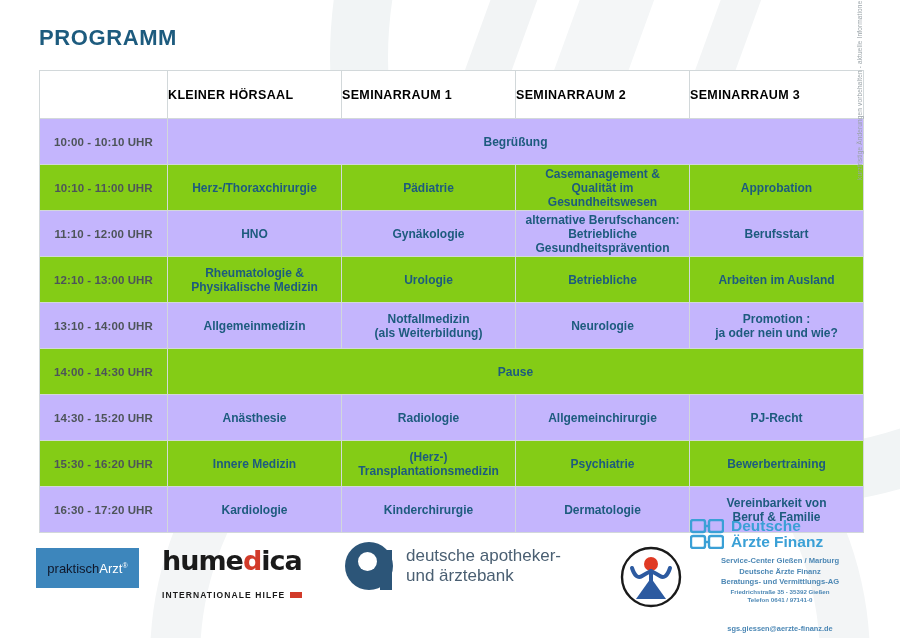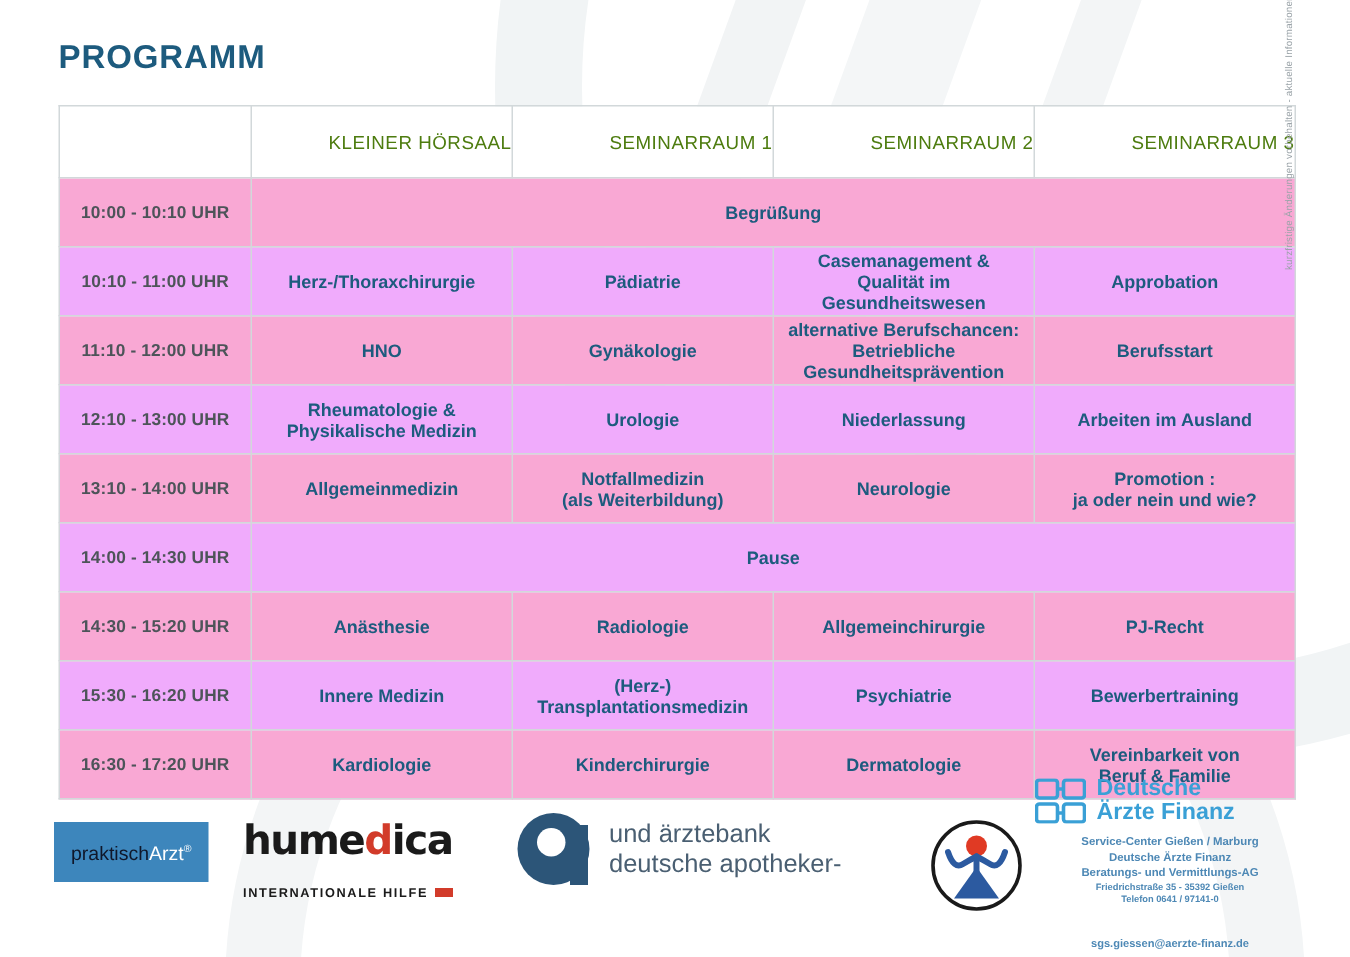--- a/index.html
+++ b/index.html
@@ -50,45 +50,45 @@
     border:1px solid #d2d8da;
     padding:0;
     vertical-align:middle;
   }
   col.c-time{width:128px;}
   col.c-room{width:174px;}
 
   th.hd{
     height:47px;
     background:#ffffff;
-    color:#4d7c0f;
-    font-size:12.5px;font-weight:normal;letter-spacing:.35px;
-    text-align:right;
+    color:#000000;
+    font-size:12.5px;font-weight:bold;letter-spacing:.35px;
+    text-align:left;
   }
   th.hd-blank{background:#ffffff;}
 
   td.time{
     height:45px;
     color:#4d5459;
     font-size:11.5px;font-weight:bold;
     text-align:center;
     letter-spacing:.1px;
   }
   td.sess{
     color:#1d5b7e;
     font-size:12px;font-weight:bold;
     text-align:center;
     line-height:14px;
     padding:4px 6px;
   }
   td.full{
     color:#1d5b7e;font-size:12px;font-weight:bold;text-align:center;
   }
-  tr.shade td{background:#f9a8d4;}
-  tr.plain td{background:#f0abfc;}
+  tr.shade td{background:#c4b5fd;}
+  tr.plain td{background:#84cc16;}
 
   
   .sidenote{
     position:absolute;
     left:856px;top:180px;
     width:330px;
     transform:rotate(-90deg);
     transform-origin:left top;
     font-size:6.5px;
     color:#9aa3a8;
@@ -203,21 +203,21 @@
           <td class="time">11:10 - 12:00 UHR</td>
           <td class="sess">HNO</td>
           <td class="sess">Gynäkologie</td>
           <td class="sess">alternative Berufschancen:<br>Betriebliche Gesundheitsprävention</td>
           <td class="sess">Berufsstart</td>
         </tr>
         <tr class="plain">
           <td class="time">12:10 - 13:00 UHR</td>
           <td class="sess">Rheumatologie &amp;<br>Physikalische Medizin</td>
           <td class="sess">Urologie</td>
-          <td class="sess">Niederlassung</td>
+          <td class="sess">Betriebliche</td>
           <td class="sess">Arbeiten im Ausland</td>
         </tr>
         <tr class="shade">
           <td class="time">13:10 - 14:00 UHR</td>
           <td class="sess">Allgemeinmedizin</td>
           <td class="sess">Notfallmedizin<br>(als Weiterbildung)</td>
           <td class="sess">Neurologie</td>
           <td class="sess">Promotion :<br>ja oder nein und wie?</td>
         </tr>
         <tr class="plain">
@@ -266,22 +266,22 @@
       </div>
     </div>
 
     <div class="logo-ab">
       <div class="mark">
         <div class="ring"></div>
           <div class="hole"></div>
           <div class="stem"></div>
       </div>
       <div class="txt">
+        <div>deutsche apotheker-</div>
         <div>und ärztebank</div>
-        <div>deutsche apotheker-</div>
       </div>
     </div>
 
     <div class="logo-fig">
       <svg width="70" height="70" viewBox="0 0 70 70">
         <circle cx="35" cy="35" r="29" fill="#ffffff" stroke="#1a1a1a" stroke-width="2.4"></circle>
         <circle cx="35" cy="22" r="7" fill="#e03a24"></circle>
         <path d="M35 28 L35 48" stroke="#2c5aa0" stroke-width="4" fill="none"></path>
         <path d="M16 26 Q20 38 26 34 Q31 31 35 29" stroke="#2c5aa0" stroke-width="4" fill="none" stroke-linecap="round"></path>
         <path d="M54 26 Q50 38 44 34 Q39 31 35 29" stroke="#2c5aa0" stroke-width="4" fill="none" stroke-linecap="round"></path>

